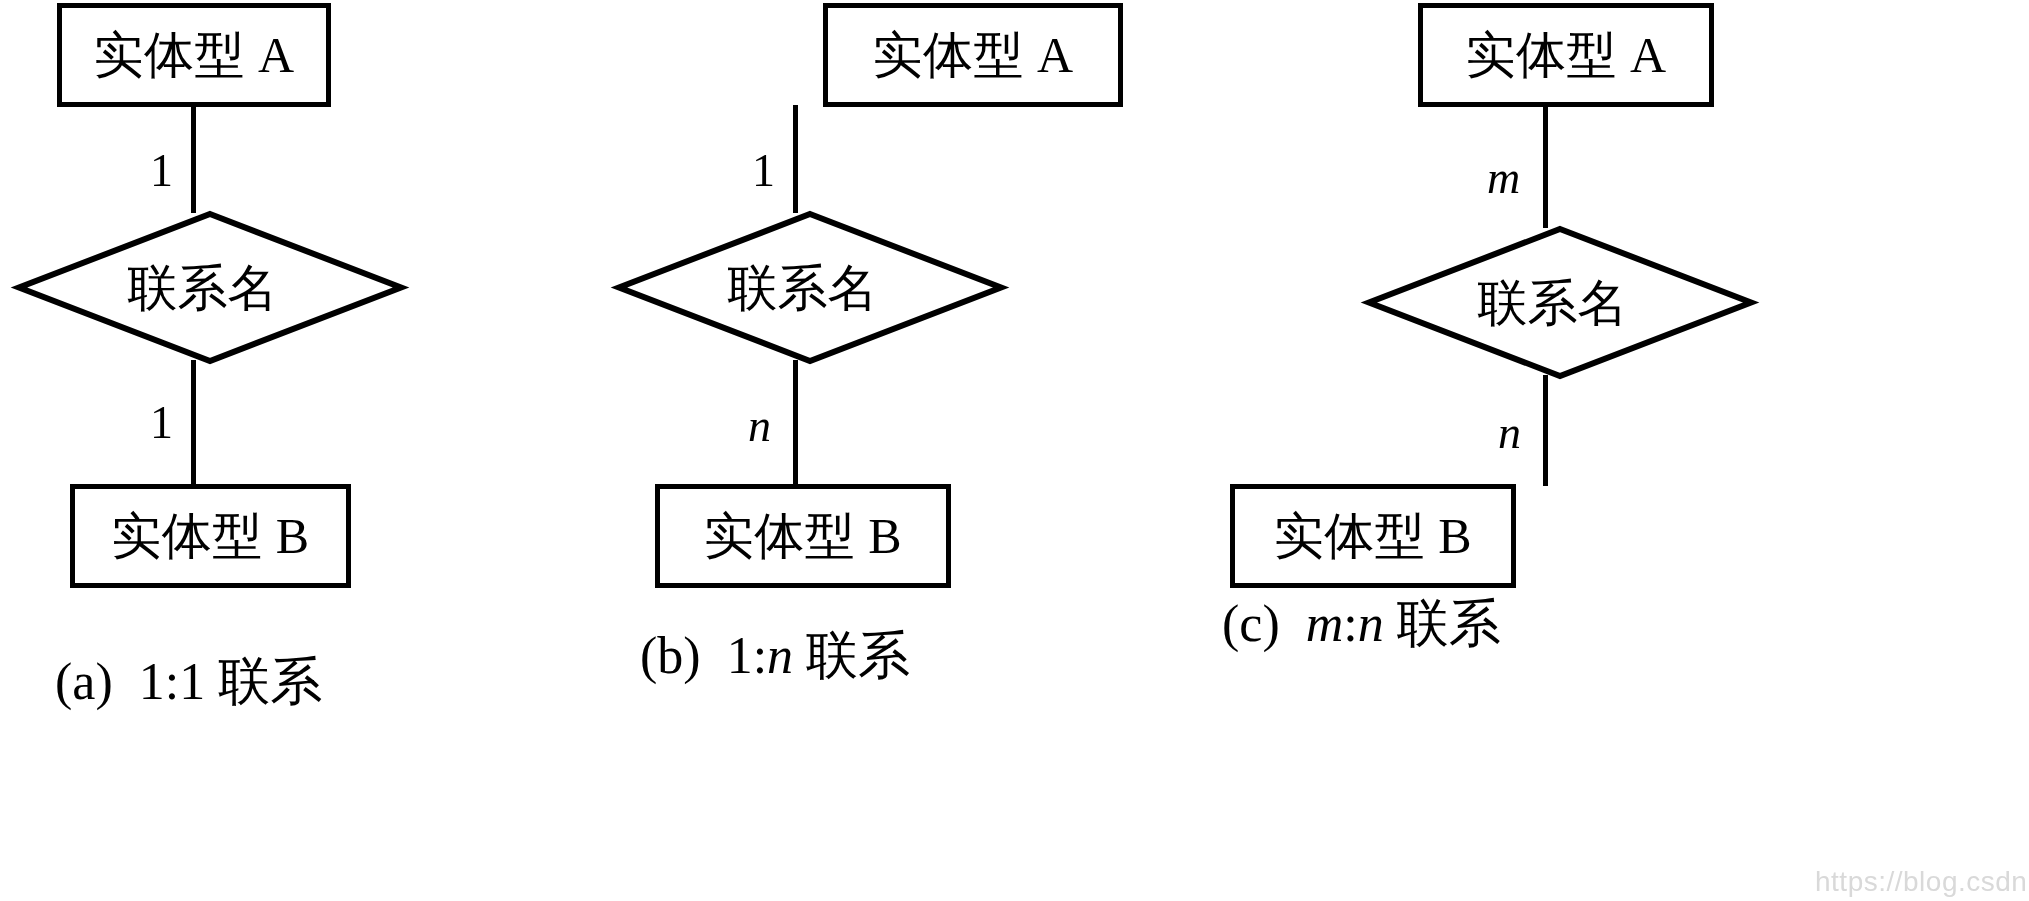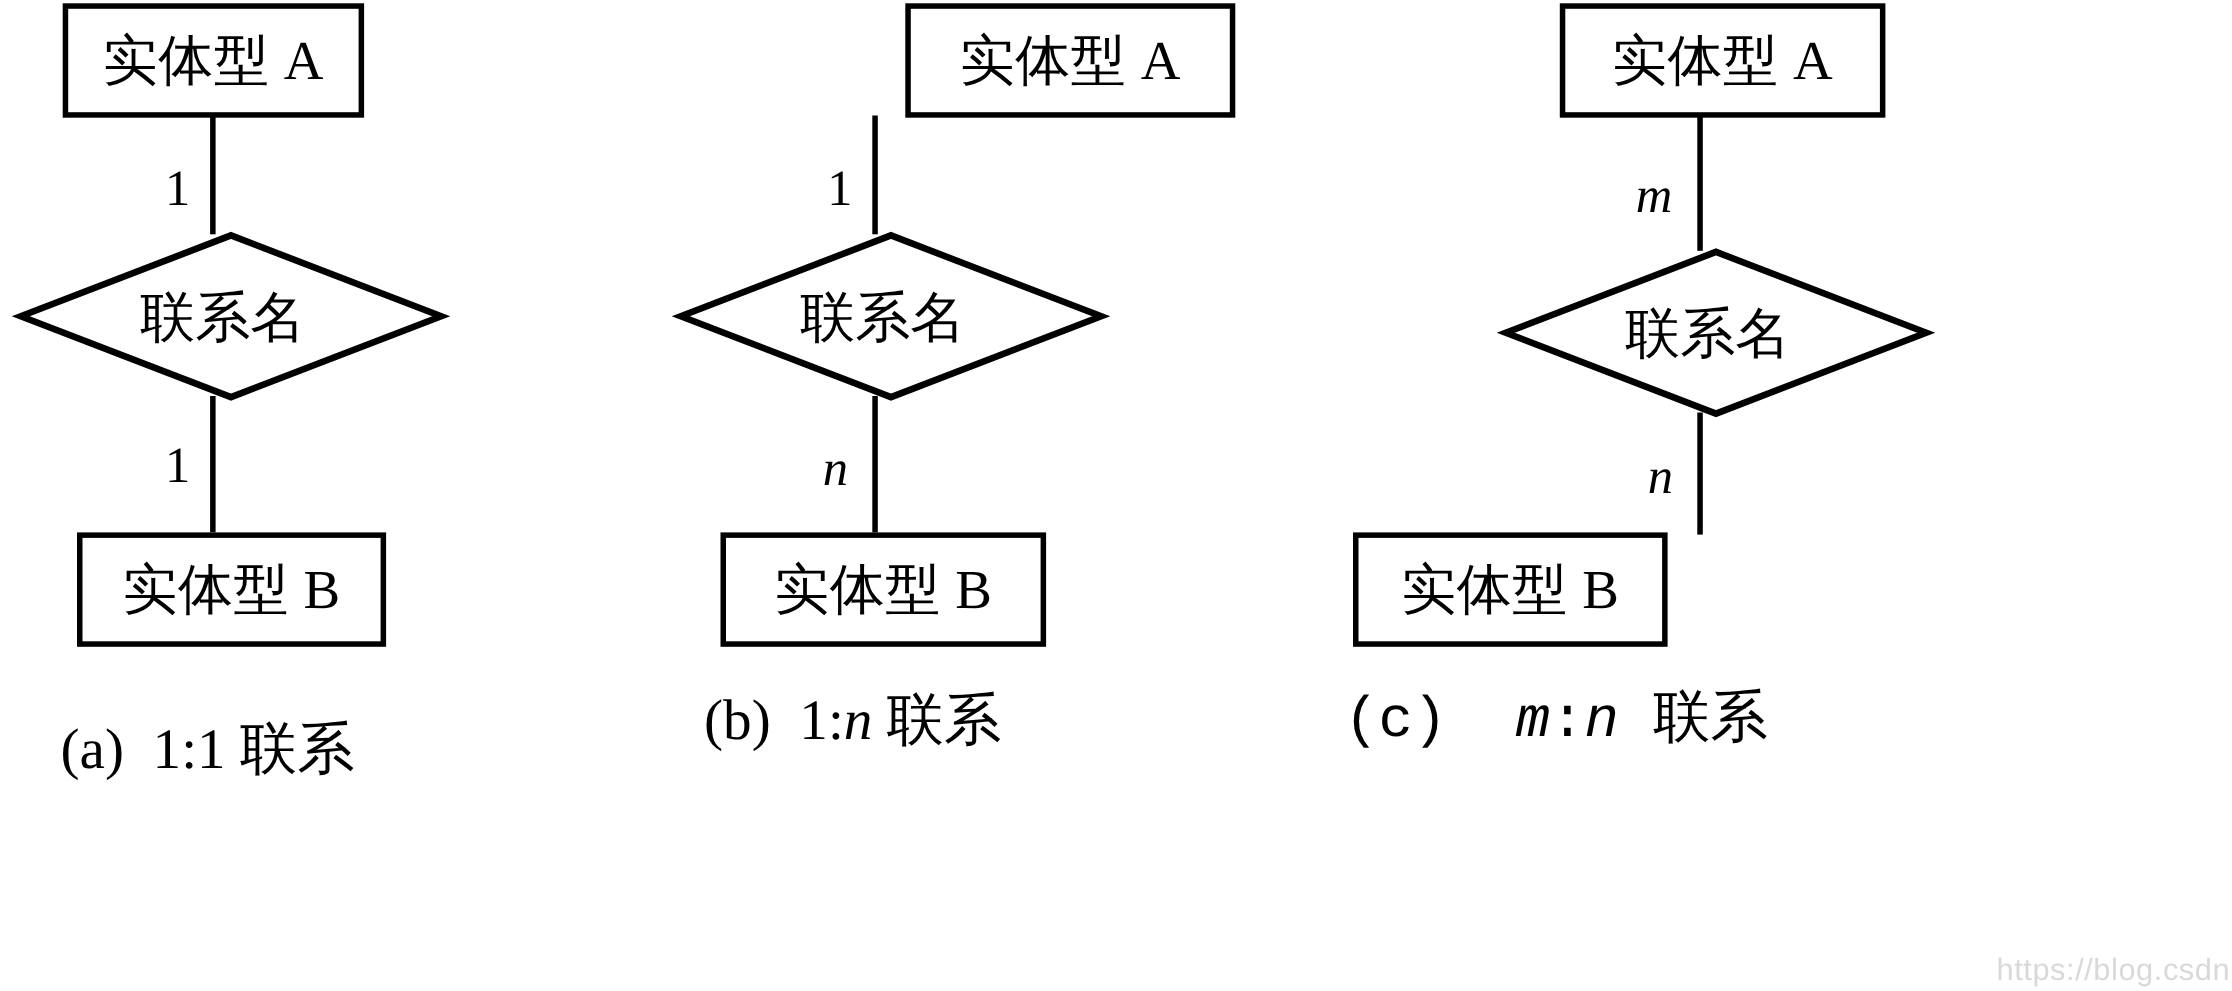--- a/index.html
+++ b/index.html
@@ -195,20 +195,20 @@
     </div>
 
     <div class="connector" style="left:363px; top:375px; height:111px;"></div>
 
     <div class="cardinality italic" style="left:318px; top:410px;">n</div>
 
     <div class="entity-box" style="left:50px; top:484px; width:286px; height:104px;">
       <span class="entity-label">实体型 B</span>
     </div>
 
-    <div class="caption" style="left:42px; top:630px;font-family:Liberation Mono, monospace;">
+    <div class="caption" style="left:42px; top:598px;">
       <span>(c)</span><span>&nbsp;&nbsp;</span><span class="ital">m</span><span>:</span><span class="ital">n</span><span>&nbsp;</span><span>联系</span>
     </div>
   </div>
 
   <div class="watermark" style="left:1815px; top:866px;">https://blog.csdn.net/ANZ_LZ</div>
 
 </div>
 
 </body></html>

